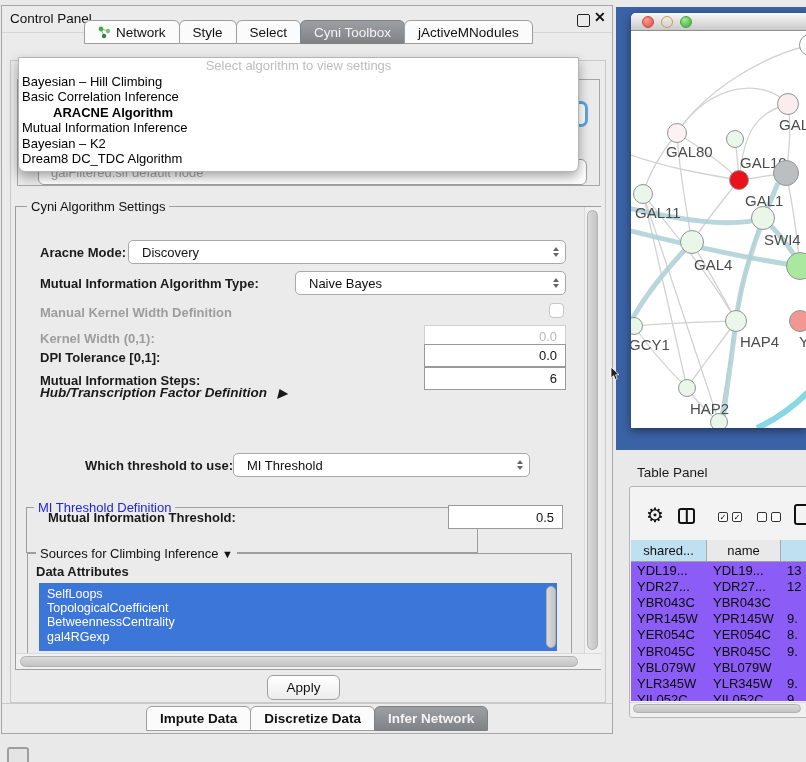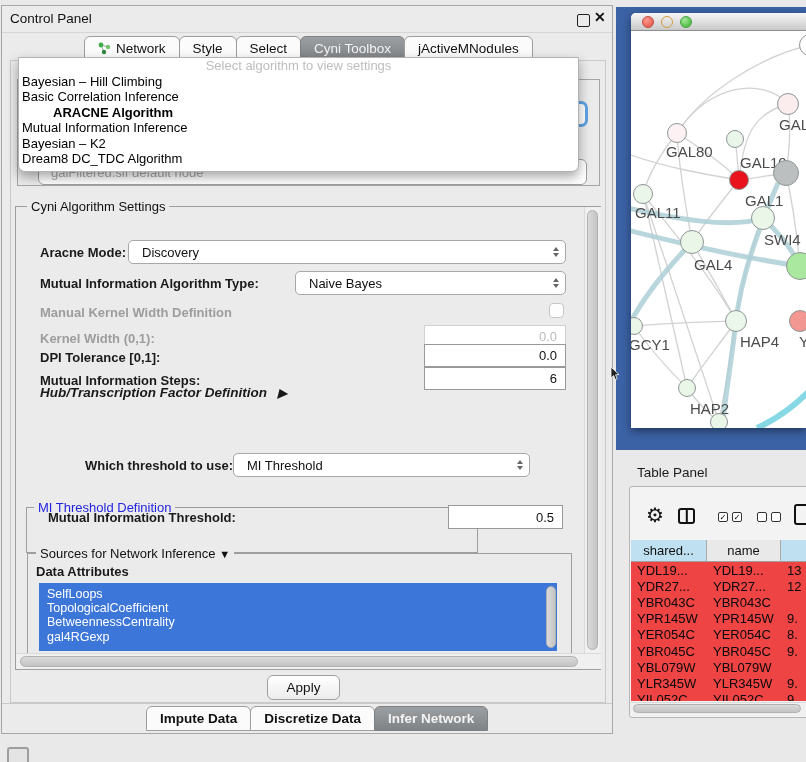--- a/index.html
+++ b/index.html
@@ -55,41 +55,41 @@
   .tl{position:absolute;top:3px;width:12px;height:12px;border-radius:50%;box-sizing:border-box;}
   .canvas{position:absolute;left:0;top:18px;width:175px;height:397px;overflow:hidden;background:#fff;}
   .node{position:absolute;border-radius:50%;border:1.5px solid #8f9595;box-sizing:border-box;}
   .nlabel{position:absolute;font-size:15px;color:#4c4c4c;white-space:nowrap;}
   
   .tp-title{left:637px;top:465px;font-size:13.5px;color:#1a1a1a;}
   .tp-frame{left:629px;top:486px;width:190px;height:232px;background:#f3f3f3;border:1px solid #b5b5b5;border-radius:3px;box-sizing:border-box;}
   .tblhead{position:absolute;display:flex;font-size:13px;color:#111;}
   .th{display:flex;align-items:center;justify-content:center;border-right:1px solid #a9a9a9;border-bottom:1px solid #9f9f9f;box-sizing:border-box;}
   .th.hl{background:#bfe0f0;} .th.gr{background:#e9e9e9;}
-  .tblrows{position:absolute;background:#ef4444;overflow:hidden;}
+  .tblrows{position:absolute;background:#8b5cf6;overflow:hidden;}
   .trow{display:flex;height:16.2px;align-items:center;font-size:13px;color:#0a0a0a;}
   .tc{white-space:nowrap;overflow:hidden;box-sizing:border-box;padding-left:6px;}
   .icon-cols{position:absolute;width:17px;height:16px;border:2.4px solid #111;border-radius:3px;box-sizing:border-box;}
   .icon-cols::after{content:"";position:absolute;left:50%;top:0;width:2.4px;height:100%;background:#111;transform:translateX(-50%);}
   .cb-sm{width:10px;height:10px;border:1.4px solid #333;background:#fff;box-sizing:border-box;font-size:8.5px;line-height:8px;text-align:center;color:#111;border-radius:2px;}
   .minibtn{left:7px;top:747px;width:22px;height:18px;border:2px solid #9e9e9e;border-radius:3px;background:#e4e4e4;box-sizing:border-box;}
 </style>
 </head>
 <body>
 
 <div id="screen">
 
   <div class="abs cp-frame"></div>
   <div class="abs cp-title nowrap">Control Panel</div>
   <div class="abs win-sq"></div>
   <div class="abs win-x">✕</div>
   <div class="abs titlebar-line"></div>
   <div class="abs content-frame"></div>
 
-  <div class="abs tabrow" style="left:85px;top:36px;height:24px;z-index:10;">
+  <div class="abs tabrow" style="left:85px;top:20px;height:24px;z-index:10;">
     <div class="tab">
       <span style="display:inline-flex;">
         <svg width="13" height="13">
             <line x1="3" y1="3" x2="10" y2="5" stroke="#9aa" stroke-width="1"></line>
             <line x1="3" y1="3" x2="6" y2="10" stroke="#9aa" stroke-width="1"></line>
             <circle cx="3" cy="3" r="2.4" fill="#3fae49"></circle>
             <circle cx="10" cy="5" r="2.2" fill="#7ac36e"></circle>
             <circle cx="6" cy="10" r="2.2" fill="#2e8540"></circle>
           </svg>
       </span>
@@ -178,21 +178,21 @@
   <div class="tbox" style="left:26px;top:495px;width:452px;height:46px;margin-top:12px;">
     <span class="tbox-lab blue" style="left:7px;">MI Threshold Definition</span>
   </div>
   <div class="lbl" style="left:48px;top:510px;">Mutual Information Threshold:</div>
   <div class="field" style="left:448px;top:505px;width:115px;height:24px;">
     <span>0.5</span>
   </div>
 
   <div class="tbox" style="left:27px;top:553px;width:545px;height:110px;">
     <span class="tbox-lab" style="left:8px;color:#111;">
-      <span>Sources for Network Inference</span>
+      <span>Sources for Climbing Inference</span>
       <span style="font-size:11px;">▼</span>
     </span>
   </div>
   <div class="lbl" style="left:36px;top:564px;">Data Attributes</div>
   <div class="srclist" style="left:39px;top:583px;width:518px;height:68px;padding-top:4px;box-sizing:border-box;" id="src-list">
       <div class="src-item">SelfLoops</div>
       <div class="src-item">TopologicalCoefficient</div>
       <div class="src-item">BetweennessCentrality</div>
       <div class="src-item">gal4RGexp</div>
     </div>

